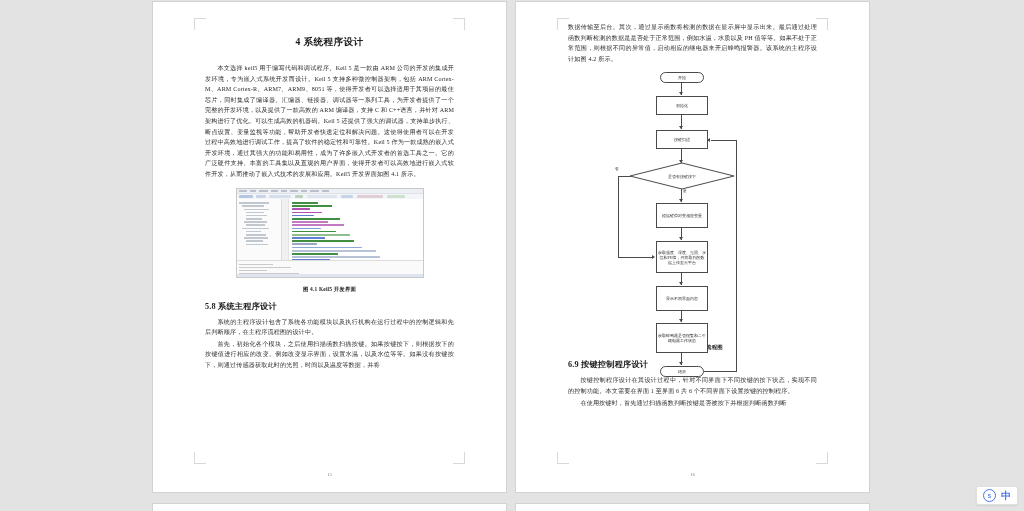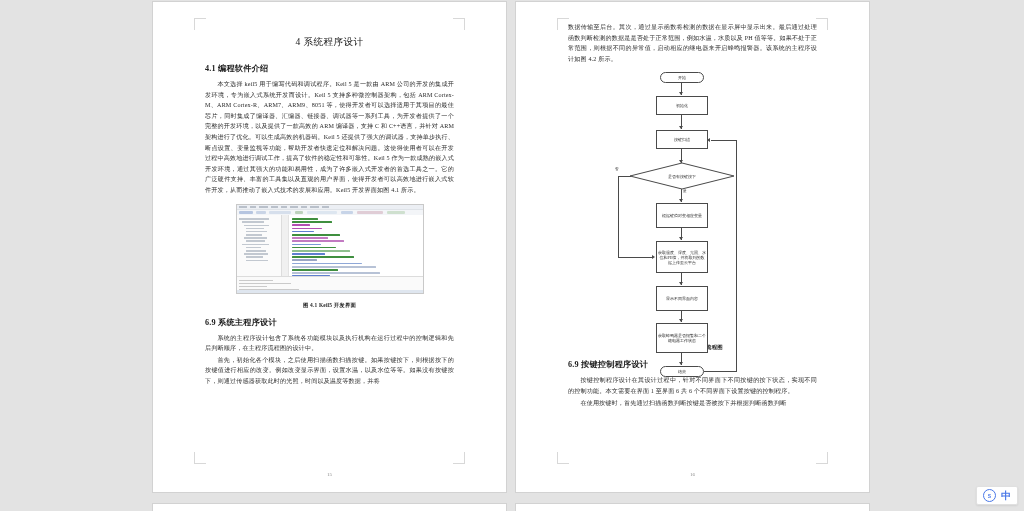--- a/index.html
+++ b/index.html
@@ -25,21 +25,21 @@
   
   .cmark{position:absolute;width:11px;height:11px;}
   .cmark.tl{border-left:1px solid #d8d8d8;border-top:1px solid #d8d8d8;left:41px;top:16px;}
   .cmark.tr{border-right:1px solid #d8d8d8;border-top:1px solid #d8d8d8;right:41px;top:16px;}
   .cmark.bl{border-left:1px solid #d8d8d8;border-bottom:1px solid #d8d8d8;left:41px;bottom:28px;}
   .cmark.br{border-right:1px solid #d8d8d8;border-bottom:1px solid #d8d8d8;right:41px;bottom:28px;}
 
   .content{position:absolute;left:52px;right:52px;top:20px;}
 
   .doc-title{
-    text-align:center;font-size:9.6px;font-weight:normal;color:#1c1c1c;
+    text-align:center;font-size:9.6px;font-weight:bold;color:#1c1c1c;
     letter-spacing:.4px;margin:14px 0 14px 0;
   }
   .h2{
     font-size:8.2px;font-weight:bold;color:#1c1c1c;margin:8px 0 5px 0;
     letter-spacing:.2px;
   }
   p.body{
     font-size:6.1px;line-height:10.6px;color:#2a2a2a;margin:0 0 1px 0;
     text-align:justify;text-justify:inter-ideograph;letter-spacing:.15px;
   }
@@ -128,21 +128,20 @@
     <div class="page-inner">
       <span class="cmark tl"></span>
       <span class="cmark tr"></span>
       <span class="cmark bl"></span>
       <span class="cmark br"></span>
 
       <div class="content">
 
         <div class="doc-title">4  系统程序设计</div>
 
-        <div class="h2">4.1 编程软件介绍</div>
 
         <p class="body ind">本文选择 keil5 用于编写代码和调试程序。Keil 5 是一款由 ARM 公司的开发的集成开发环境，专为嵌入式系统开发而设计。Keil 5 支持多种微控制器架构，包括 ARM Cortex-M、ARM Cortex-R、ARM7、ARM9、8051 等，使得开发者可以选择适用于其项目的最佳芯片，同时集成了编译器、汇编器、链接器、调试器等一系列工具，为开发者提供了一个完整的开发环境，以及提供了一款高效的 ARM 编译器，支持 C 和 C++语言，并针对 ARM 架构进行了优化。可以生成高效的机器码。Keil 5 还提供了强大的调试器，支持单步执行、断点设置、变量监视等功能，帮助开发者快速定位和解决问题。这使得使用者可以在开发过程中高效地进行调试工作，提高了软件的稳定性和可靠性。Keil 5 作为一款成熟的嵌入式开发环境，通过其强大的功能和易用性，成为了许多嵌入式开发者的首选工具之一。它的广泛硬件支持、丰富的工具集以及直观的用户界面，使得开发者可以高效地进行嵌入式软件开发，从而推动了嵌入式技术的发展和应用。Keil5 开发界面如图 4.1 所示。</p>
 
         <div class="figure">
           <div class="ide">
             <div class="ide-menu">
               <i style="left:2px;width:8px"></i>
                 <i style="left:13px;width:6px"></i>
               <i style="left:22px;width:9px"></i>
                 <i style="left:34px;width:7px"></i>
@@ -208,21 +207,21 @@
               <i style="width:34px"></i>
                 <i style="width:52px"></i>
               <i style="width:28px"></i>
                 <i style="width:60px"></i>
             </div>
             <div class="ide-status"></div>
           </div>
           <div class="fig-caption">图 4.1 Keil5 开发界面</div>
         </div>
 
-        <div class="h2">6.9 系统主程序设计</div>
+        <div class="h2">5.8 系统主程序设计</div>
 
         <p class="body ind">系统的主程序设计包含了系统各功能模块以及执行机构在运行过程中的控制逻辑和先后判断顺序，在主程序流程图的设计中。</p>
         <p class="body ind">首先，初始化各个模块，之后使用扫描函数扫描按键。如果按键按下，则根据按下的按键值进行相应的改变。例如改变显示界面，设置水温，以及水位等等。如果没有按键按下，则通过传感器获取此时的光照，时间以及温度等数据，并将</p>
       </div>
 
       <div class="page-number">15</div>
     </div>
   </div>
 
   <div class="page" id="page-right">

